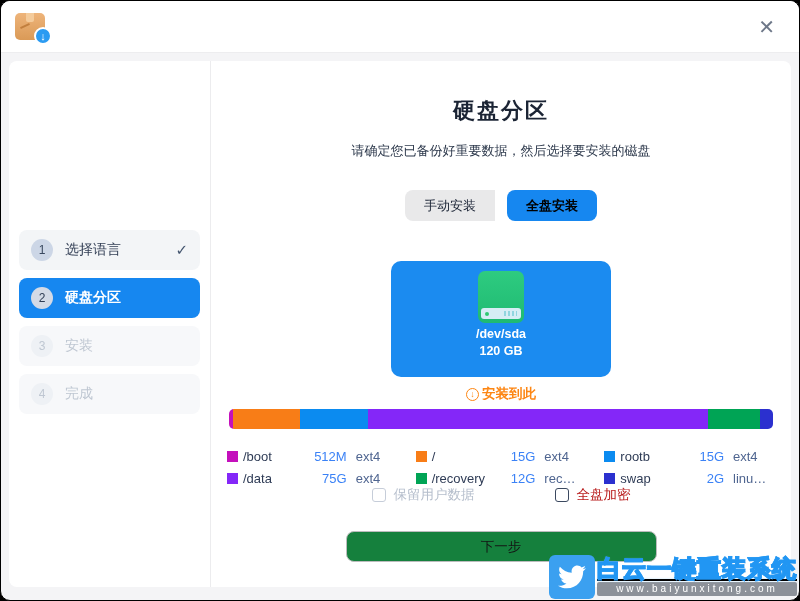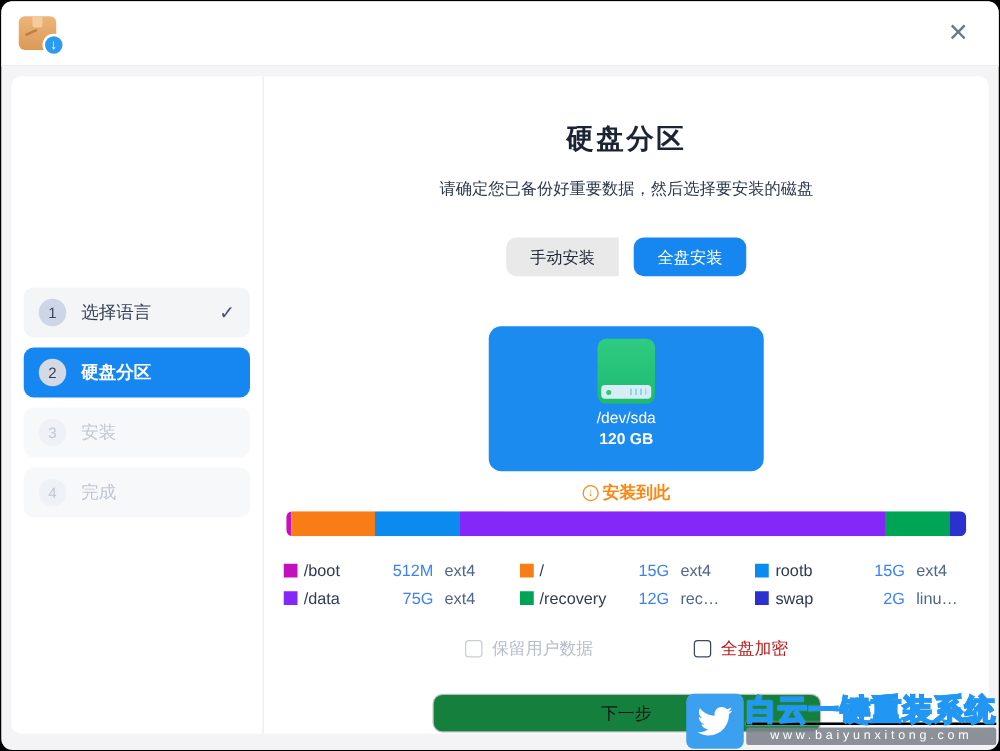--- a/index.html
+++ b/index.html
@@ -32,45 +32,45 @@
   .step.pending .num { background:#eef1f5; color:#bfc7d2; }
   .step.pending .lbl { color:#bfc7d2; }
 
   
   .main { flex:1; text-align:center; position:relative; }
   .page-title { margin-top:35px; font-size:22px; font-weight:bold; color:#1b2434; letter-spacing:2px; }
   .subtitle { margin-top:16px; font-size:13px; color:#2c384b; }
   .tabs { margin-top:30px; display:inline-flex;gap:12px; }
   .tab { height:31px; line-height:31px; padding:0 19px; font-size:13px; }
   .tab.inactive { background:#e9e9ea; border-radius:8px 0 0 8px; color:#20293a; }
-  .tab.active { background:#1687f0; border-radius:8px; color:#ffffff; font-weight:normal; }
+  .tab.active { background:#1687f0; border-radius:8px; color:#000000; font-weight:bold; }
 
   .disk-card { width:220px; height:116px; margin:40px auto 0; background:#1b8bf0; border-radius:10px; padding-top:10px; cursor:pointer; }
   .disk-icon { width:46px; height:52px; margin:0 auto; background:linear-gradient(180deg,#2ecb80,#1fba72); border-radius:7px; position:relative; }
   .disk-strip { position:absolute; left:3px; right:3px; bottom:4px; height:11px; background:#d6edf5; border-radius:3px; }
   .disk-dot { position:absolute; left:4px; top:3.5px; width:4px; height:4px; border-radius:50%; background:#2fc972; }
   .disk-vents { position:absolute; right:4px; top:3px; width:13px; height:5px; background:repeating-linear-gradient(90deg,#90d5df 0 2px,transparent 2px 4px); }
-  .disk-device { margin-top:4px; color:#fff; font-size:12.5px; font-weight:normal; }
+  .disk-device { margin-top:4px; color:#fff; font-size:12.5px; font-weight:bold; }
   .disk-model  { margin-top:3px; color:#fff; font-size:12.5px; font-weight:bold; }
   .disk-size   { margin-top:3px; color:#fff; font-size:12.5px; font-weight:bold; }
 
   .install-here { margin-top:8px; color:#fd8613; font-size:13.5px; font-weight:bold; display:flex; align-items:center; justify-content:center; gap:3px; }
   .install-arrow { width:13px; height:13px; border:1.5px solid #fd8613; border-radius:50%; font-size:9px; line-height:1; display:inline-flex; align-items:center; justify-content:center; font-weight:bold; }
 
   .part-bar { width:544px; height:20px; margin:6px auto 0; border-radius:5px; overflow:hidden; display:flex; }
   .part-bar .seg { height:100%; }
 
   .legend { width:548px; margin:20px auto 0; display:grid; grid-template-columns:repeat(3,1fr); column-gap:18px; row-gap:7px; }
   .lg-item { display:flex; align-items:center; font-size:13px; }
   .swatch { width:11px; height:11px; margin-right:5px; flex:none; }
   .p-name { color:#2e3b55; white-space:nowrap; }
   .p-size { margin-left:auto; color:#3b82f6; flex:none; }
   .p-fs { width:42px; margin-left:9px; color:#4f6590; text-align:left; white-space:nowrap; flex:none; }
 
-  .options { margin-top:24px; display:flex; justify-content:center; gap:80px; }
+  .options { display:flex; justify-content:center; gap:80px; }
   .opt { display:flex; align-items:center; gap:8px; font-size:13.5px; cursor:pointer; }
   .opt .box { width:14px; height:14px; border-radius:3px; background:#fff; }
   .opt.enabled .box { border:1.5px solid #3b4960; }
   .opt.enabled .olbl { color:#b91c1c; }
   .opt.disabled .box { border:1.5px solid #c6cdd9; }
   .opt.disabled .olbl { color:#b5beCC; color:#b5becc; }
 
   .next-btn { width:311px; height:31px; margin-top:27px; border-radius:8px; background:#15803d; border:1px solid #bcbcbd; font-size:13.5px; color:#141414; font-family:inherit; cursor:pointer; }
 
   

